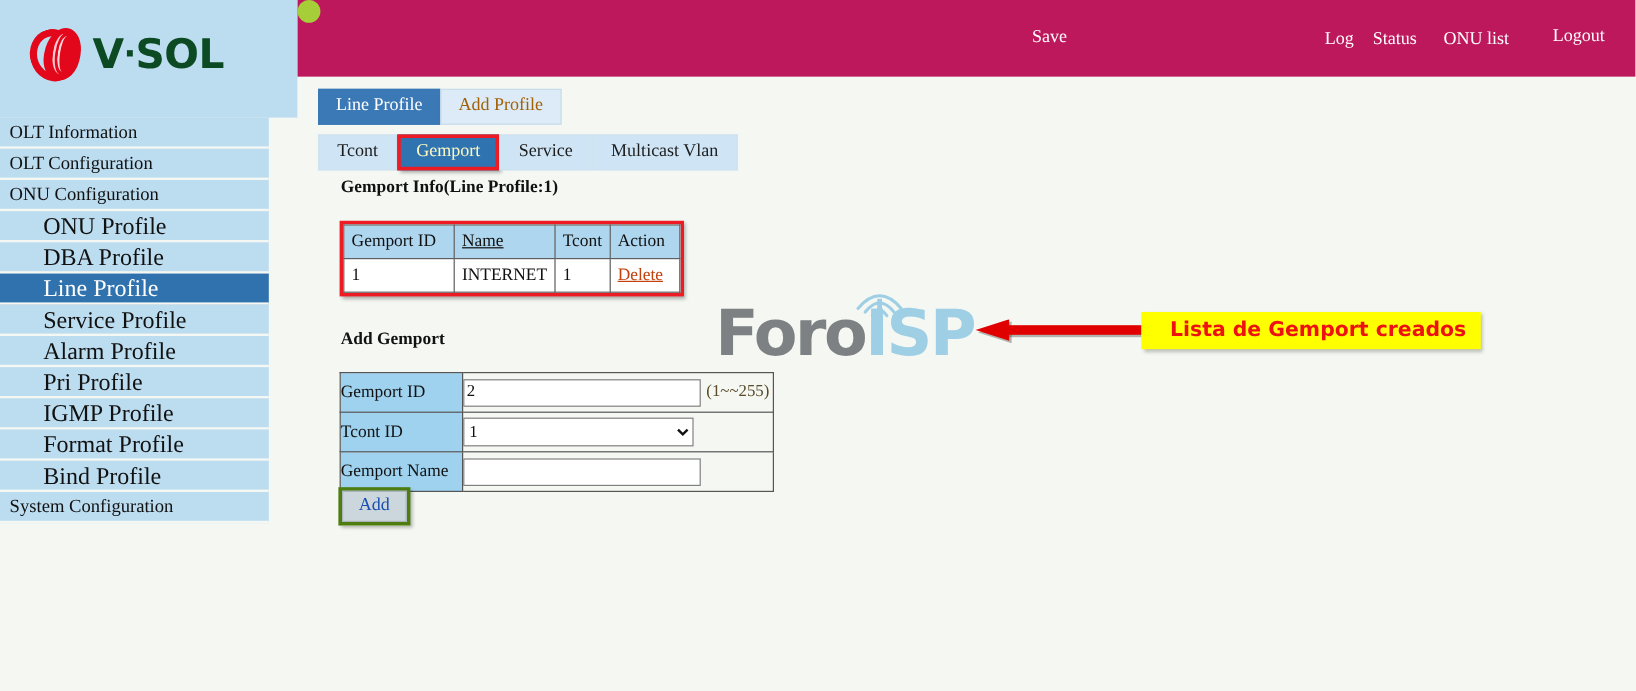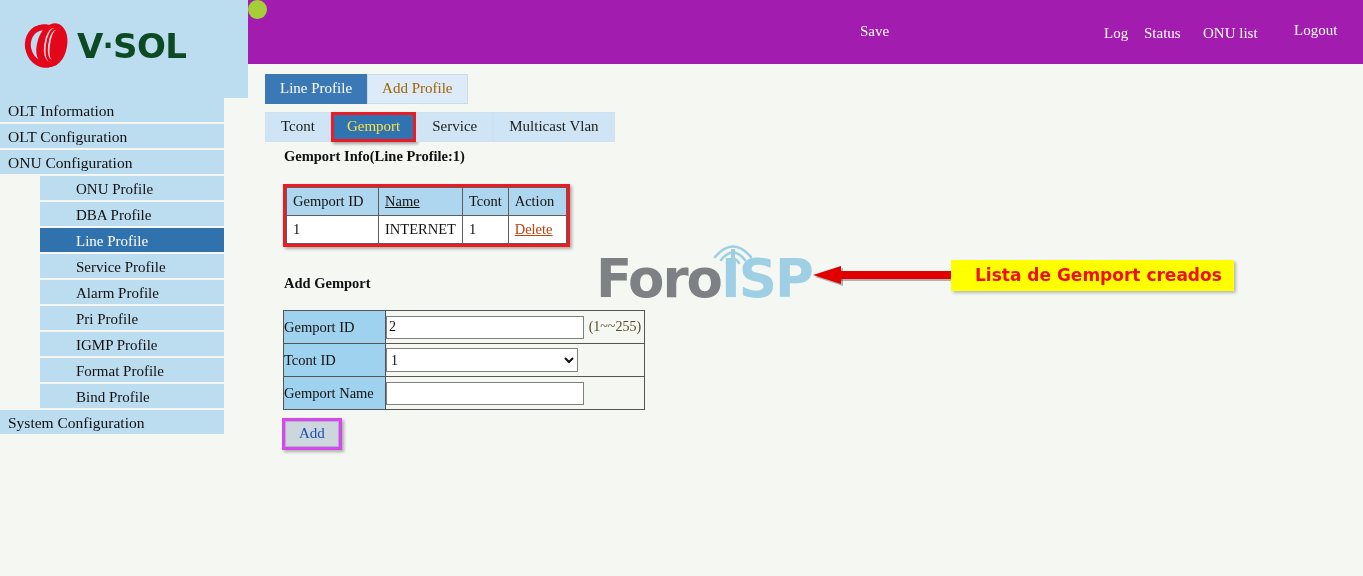--- a/index.html
+++ b/index.html
@@ -85,21 +85,21 @@
     color: #0b4a23;
     font-size: 28px;
     vertical-align: 3px;
   }
 
   
   #topbar {
     position: absolute;
     left: 248px; top: 0;
     width: 1115px; height: 64px;
-    background: #a21caf;
+    background: #be185d;
     color: #ffffff;
   }
   #topbar .tb-item {
     position: absolute;
     font-family: "Liberation Serif", serif;
     font-size: 15px;
     color: #ffffff;
     white-space: nowrap;
     cursor: pointer;
     text-decoration: none;
@@ -125,22 +125,21 @@
     border-bottom: 2px solid #f4f7f2;
     color: #111;
     font-size: 15.5px;
     padding-left: 8px;
     box-sizing: border-box;
     cursor: pointer;
     white-space: nowrap;
   }
   .nav-item.sub {
     padding-left: 36px;
-    font-size: 15px;
-    margin-left: 40px;
+    font-size: 20px;
   }
   .nav-item.active {
     background: #3072ae;
     color: #ffffff;
   }
 
   
   #content {
     position: absolute;
     left: 248px; top: 64px;
@@ -179,21 +178,21 @@
     font-size: 15px;
     padding: 5px 15px 6px 15px;
     border: 1px solid #cfe1ef;
     background: #cfe5f5;
     color: #1c1c1c;
     cursor: pointer;
     white-space: nowrap;
   }
   .tab2.active {
     background: #2f73b0;
-    color: #fde047;
+    color: #fef9c3;
     border: 3px solid #ed1c24;
     padding: 3px 13px 4px 13px;
     box-shadow: 2px 2px 3px rgba(0,0,0,0.35);
   }
 
   
   .sec-head {
     position: absolute;
     font-weight: bold;
     font-size: 14.5px;
@@ -327,22 +326,22 @@
   }
   span.hint {
     color: #5a4a2a;
     font-size: 14px;
     margin-left: 1px;
   }
 
   
   #add-btn-wrap {
     position: absolute;
-    left: 34px; top: 354px;
-    border: 3px solid #d946ef;
+    left: 34px; top: 342px;
+    border: 3px solid #4d7c0f;
     box-shadow: 2px 2px 3px rgba(0,0,0,0.3);
     display: inline-block;
   }
   #add-btn {
     display: block;
     font-family: "Liberation Serif", serif;
     font-size: 15px;
     color: #1a4fb0;
     background: #ccd6dd;
     border: 1px solid #a9b4bb;

